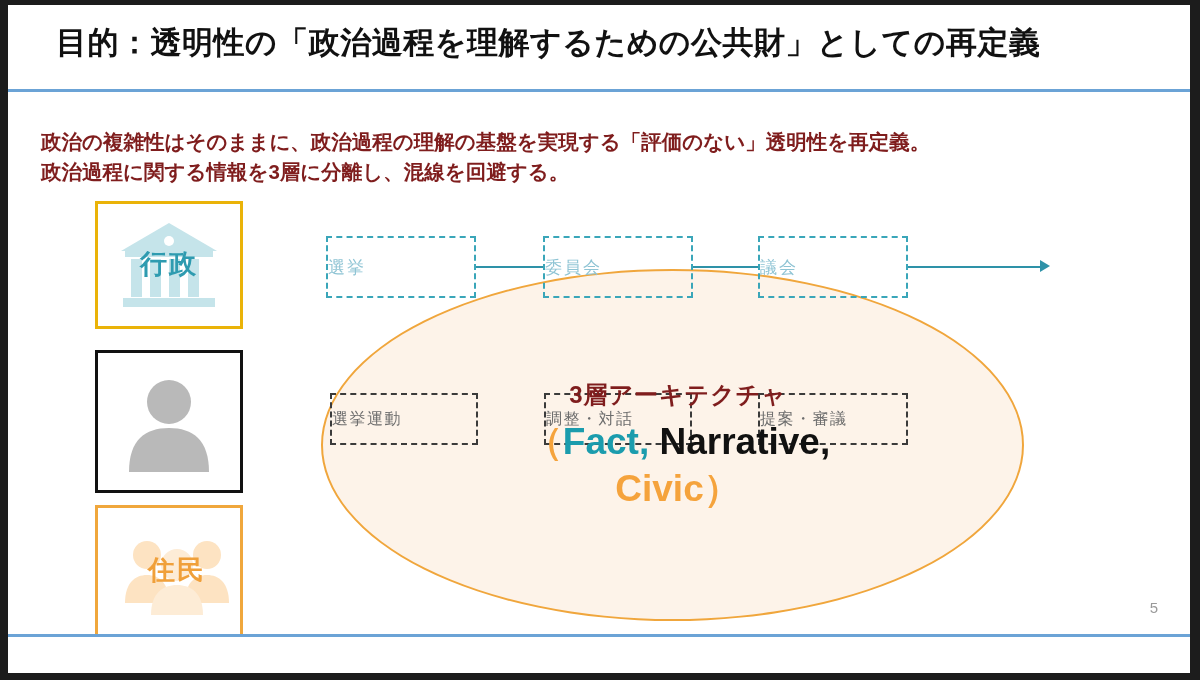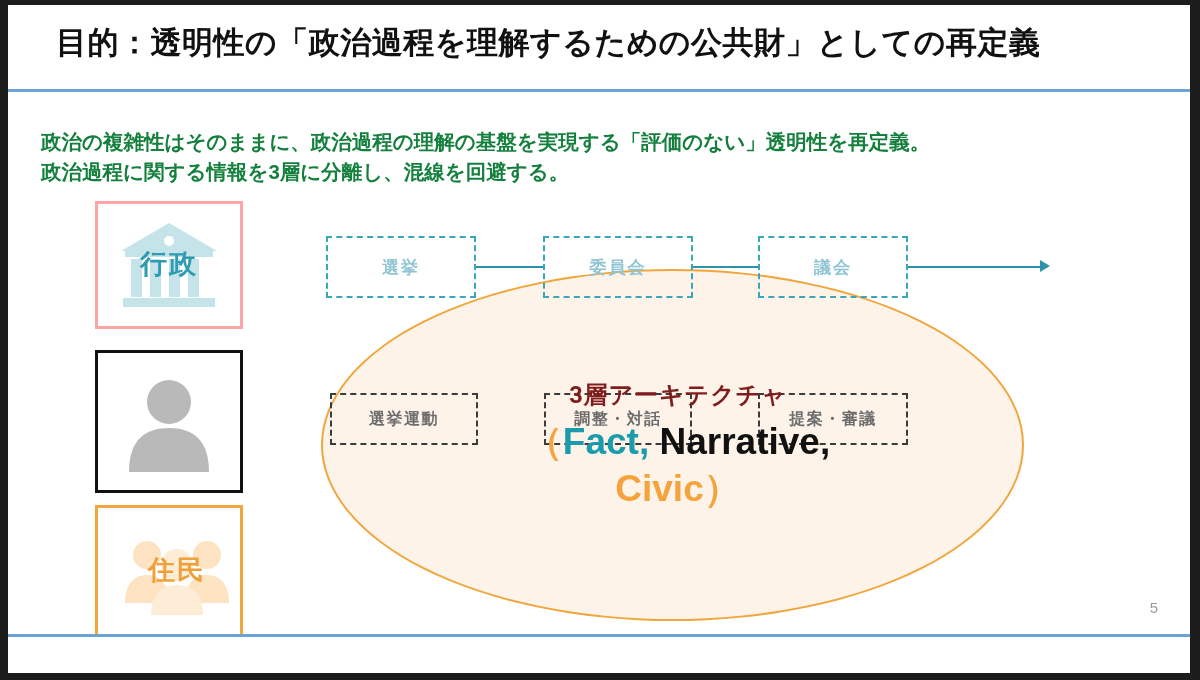--- a/index.html
+++ b/index.html
@@ -62,34 +62,34 @@
   }
 
   
   #lead-text {
     position: absolute;
     left: 33px;
     top: 122px;
     width: 1120px;
     font-size: 20.5px;
     font-weight: bold;
-    color: #15803d;
+    color: #7f1d1d;
     line-height: 30px;
     white-space: pre-line;
   }
 
   
   .actor-box {
     position: absolute;
     left: 87px;
     width: 148px;
     background: #ffffff;
     box-sizing: border-box;
   }
-  #actor-box-0 { top: 196px;  height: 128px; border: 3px solid #fca5a5; }
+  #actor-box-0 { top: 196px;  height: 128px; border: 3px solid #eab308; }
   #actor-box-1 { top: 345px;  height: 143px; border: 3px solid #111111; }
   #actor-box-2 { top: 500px;  height: 132px; border: 3px solid #f0a73c; padding-left: 16px; }
 
   .actor-inner {
     position: relative;
     width: 100%;
     height: 100%;
   }
   .actor-art {
     position: absolute;
@@ -126,22 +126,20 @@
     background: #fdf3e9;
     box-sizing: border-box;
   }
 
   
   .flow-box {
     position: absolute;
     box-sizing: border-box;
     display: flex;
     align-items: center;
-    justify-content: center;
-    font-weight: bold;
   }
   .flow-box.top {
     border: 2.5px dashed #3aa6b9;
     height: 62px;
     top: 231px;
     background: transparent;
   }
   .flow-label-top {
     font-size: 17px;
     color: #8fc4d4;

